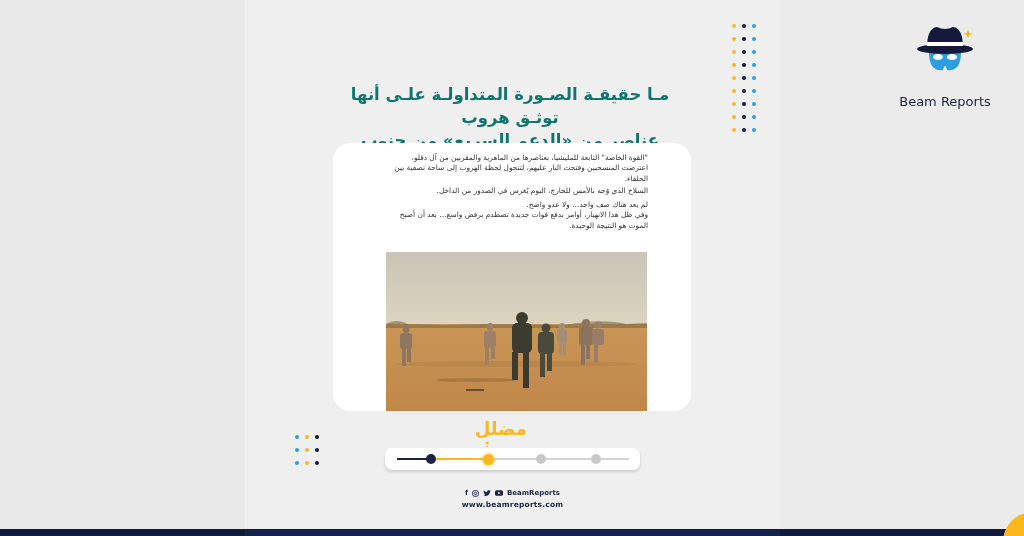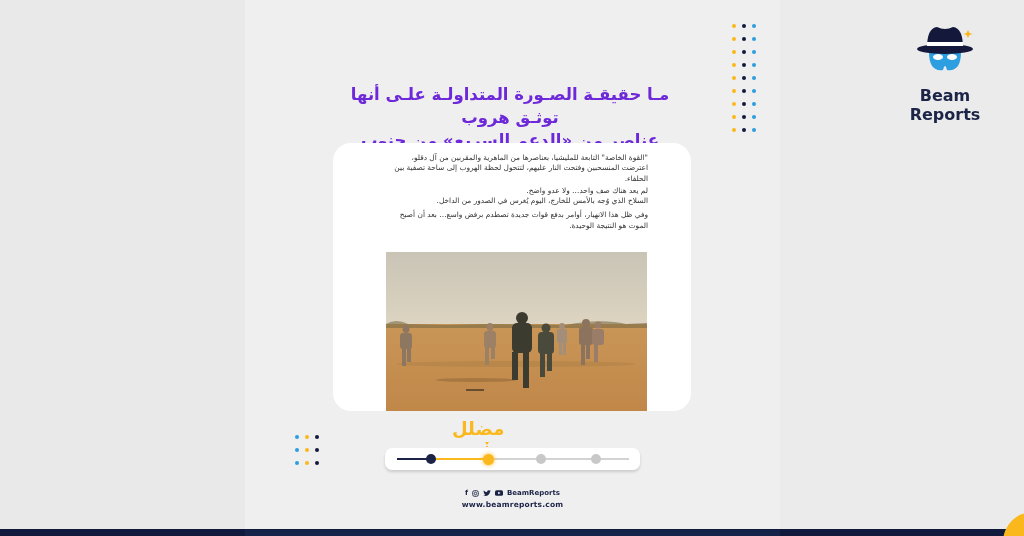--- a/index.html
+++ b/index.html
@@ -6,38 +6,38 @@
   html,body{width:1024px;height:536px;overflow:hidden;}
   body{position:relative;background:#ececec;font-family:"DejaVu Sans",sans-serif;}
   .bg-left{position:absolute;left:0;top:0;width:245px;height:536px;background:#e9e9e9;}
   .bg-mid{position:absolute;left:245px;top:0;width:535px;height:536px;background:#efefef;}
   .bg-right{position:absolute;left:780px;top:0;width:244px;height:536px;background:#ebebeb;}
   .bottom-bar{position:absolute;left:0;bottom:0;width:1024px;height:7px;background:#0f1a3d;}
   .bottom-bar .seg{position:absolute;left:245px;top:1px;width:535px;height:6px;background:#15224a;}
   .corner-circle{position:absolute;left:1003px;top:512px;width:60px;height:60px;border-radius:50%;background:#fbb81c;}
 
   .title{position:absolute;left:330px;top:83px;width:360px;text-align:center;direction:rtl;
-    font-weight:bold;font-size:16.5px;line-height:23px;color:#6d28d9;font-family:"DejaVu Sans",sans-serif;}
+    font-weight:bold;font-size:16.5px;line-height:23px;color:#0f766e;font-family:"DejaVu Sans",sans-serif;}
 
   .dots{position:absolute;display:grid;}
   .dot{width:4px;height:4px;border-radius:50%;}
   .dots-top{left:732px;top:24px;grid-template-columns:repeat(3,4px);column-gap:6px;row-gap:9px;}
   .dots-left{left:295px;top:435px;grid-template-columns:repeat(3,4px);column-gap:6px;row-gap:9px;}
 
   .logo{position:absolute;left:895px;top:22px;width:100px;text-align:center;}
   .logo svg{display:block;margin:0 auto;}
-  .logo-text{font-weight:bold;font-size:16px;color:#1b2447;margin-top:10px;}
+  .logo-text{font-weight:normal;font-size:13px;color:#1b2447;margin-top:18px;}
 
   .card{position:absolute;left:333px;top:143px;width:358px;height:268px;background:#fff;border-radius:18px;}
   .post-text{position:absolute;left:386px;top:153px;width:262px;direction:rtl;text-align:right;
     font-size:7.4px;line-height:10.3px;color:#333;}
   .post-text p{margin-bottom:2px;}
   .photo{position:absolute;left:386px;top:252px;width:261px;height:159px;overflow:hidden;}
 
-  .verdict{position:absolute;left:452px;top:418px;width:75px;text-align:left;color:#fbb81c;
+  .verdict{position:absolute;left:452px;top:418px;width:75px;text-align:right;color:#fbb81c;
     font-weight:bold;font-size:18px;direction:rtl;}
   .verdict-mark{position:absolute;left:485px;top:442px;width:4px;height:5px;}
   .meter{position:absolute;left:385px;top:448px;width:255px;height:22px;background:#fff;border-radius:7px;
     box-shadow:0 2px 3px rgba(0,0,0,0.15);}
   .meter .line{position:absolute;top:10px;height:2px;}
   .meter .node{position:absolute;top:6px;width:10px;height:10px;border-radius:50%;}
 
   .footer{position:absolute;left:450px;top:489px;width:125px;text-align:center;font-weight:bold;color:#1b2447;}
   .social{display:flex;align-items:center;justify-content:center;gap:4px;font-size:7px;}
   .social .ic{font-size:7px;}
@@ -110,22 +110,22 @@
 </div>
 
 <div class="title">
   <div>مـا حقيقـة الصـورة المتداولـة علـى أنها توثـق هروب</div>
   <div>عناصر من «الدعم السريع» من جنوب كردفان؟</div>
 </div>
 
 <div class="card"></div>
 <div class="post-text">
   <p>"القوة الخاصة" التابعة للمليشيا، بعناصرها من الماهرية والمقربين من آل دقلو، اعترضت المنسحبين وفتحت النار عليهم، لتتحول لحظة الهروب إلى ساحة تصفية بين الحلفاء.</p>
+  <p style="margin-bottom:4px">السلاح الذي وُجه بالأمس للخارج، اليوم يُغرس في الصدور من الداخل.</p>
   <p style="margin-bottom:0">لم يعد هناك صف واحد… ولا عدو واضح.</p>
-  <p style="margin-bottom:4px">السلاح الذي وُجه بالأمس للخارج، اليوم يُغرس في الصدور من الداخل.</p>
   <p style="margin-bottom:0">وفي ظل هذا الانهيار، أوامر بدفع قوات جديدة تصطدم برفض واسع… بعد أن أصبح الموت هو النتيجة الوحيدة.</p>
 </div>
 
 <div class="photo">
   <svg width="261" height="159" viewBox="0 0 261 159">
     <defs>
       <linearGradient id="sky" x1="0" y1="0" x2="0" y2="1">
         <stop offset="0" stop-color="#c9c4b6"></stop>
         <stop offset="1" stop-color="#ddd4c1"></stop>
       </linearGradient>

